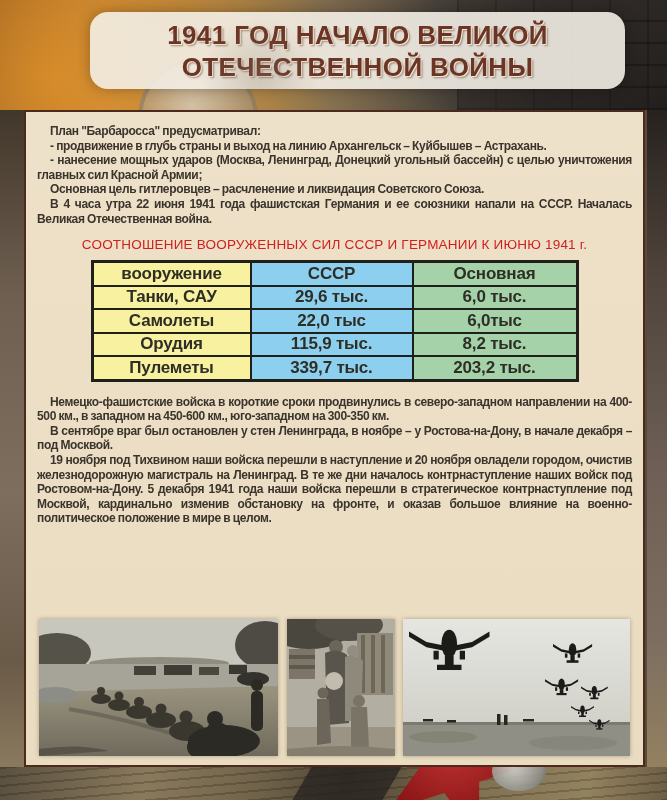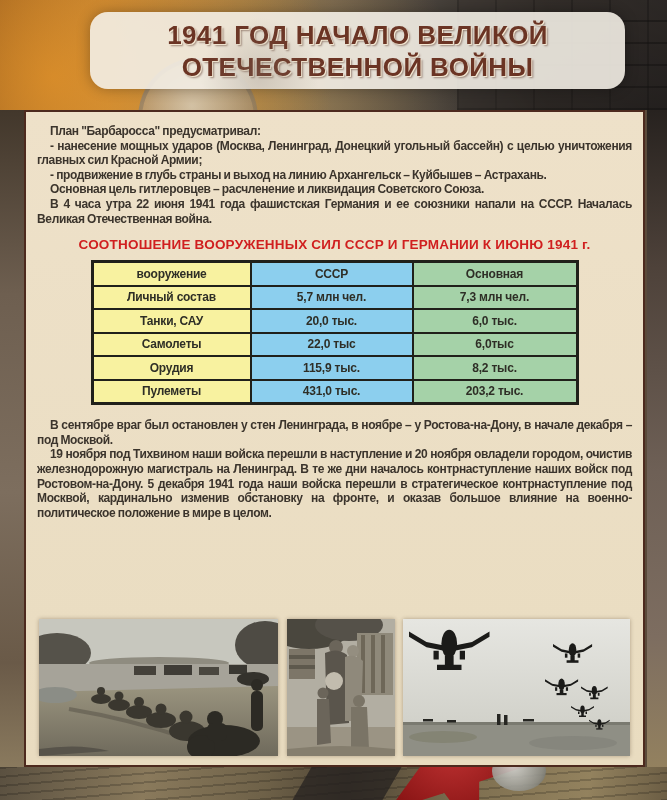--- a/index.html
+++ b/index.html
@@ -44,27 +44,27 @@
     background:radial-gradient(circle, rgba(130,120,110,.28), rgba(130,120,110,0) 70%);}
   .title-line{font-size:26px;line-height:32px;font-weight:bold;letter-spacing:.4px;color:#6b3424;
     text-shadow:1px 1px 0 #f3e7d2, 2px 2px 2px rgba(70,30,15,.45);white-space:nowrap;}
 
   
   .panel{position:absolute;left:24px;top:110px;width:621px;height:657px;box-sizing:border-box;
     background:linear-gradient(180deg,#eee1c9,#e9dcc0);border:2px solid #4d2a1e;
     padding:12px 11px 0 11px;}
   .para{margin:0;font-size:12px;line-height:14.6px;font-weight:bold;color:#3b342c;
     text-align:justify;text-indent:13px;letter-spacing:-0.35px;word-spacing:-0.5px;}
-  .section-heading{margin:11px 0 0 0;text-align:center;font-size:13.5px;font-weight:bold;
+  .section-heading{margin:11px 0 0 0;text-align:center;font-size:13.5px;font-weight:normal;
     color:#d01f1f;letter-spacing:.2px;}
 
   table.forces{border-collapse:collapse;margin:8px auto 0 auto;table-layout:fixed;
     border:3px solid #20201a;}
   table.forces td{border:2px solid #20201a;height:21.5px;text-align:center;vertical-align:middle;
-    font-size:12px;font-weight:bold;color:#2e2e26;letter-spacing:-0.2px;padding:0 2px;}
+    font-size:17px;font-weight:bold;color:#2e2e26;letter-spacing:-0.2px;padding:0 2px;}
   td.col-name{width:152px;background:#f8f2a0;}
   td.col-ussr{width:156px;background:#8ccfee;margin-top:8px;}
   td.col-germany{width:158px;background:#a5d2a8;}
 
   .summary-block{margin-top:13px;}
 
   .photo-row{position:absolute;left:13px;right:13px;bottom:9px;height:137px;
     display:flex;justify-content:space-between;align-items:stretch;}
   .photo{height:137px;box-shadow:0 0 4px rgba(60,40,20,.35);}
   .photo svg{display:block;}
@@ -88,64 +88,60 @@
 
   <div class="title-plate">
     <div class="title-line">1941 ГОД НАЧАЛО ВЕЛИКОЙ</div>
     <div class="title-line">ОТЕЧЕСТВЕННОЙ ВОЙНЫ</div>
   </div>
 
   <div class="panel">
 
     <div>
       <p class="para">План "Барбаросса" предусматривал:</p>
+      <p class="para">- продвижение в глубь страны и выход на линию Архангельск – Куйбышев – Астрахань.</p>
       <p class="para">- нанесение мощных ударов (Москва, Ленинград, Донецкий угольный бассейн) с целью уничтожения главных сил Красной Армии;</p>
-      <p class="para">- продвижение в глубь страны и выход на линию Архангельск – Куйбышев – Астрахань.</p>
       <p class="para">Основная цель гитлеровцев – расчленение и ликвидация Советского Союза.</p>
       <p class="para">В 4 часа утра 22 июня 1941 года фашистская Германия и ее союзники напали на СССР. Началась Великая Отечественная война.</p>
     </div>
 
     <div class="section-heading">СООТНОШЕНИЕ ВООРУЖЕННЫХ СИЛ СССР И ГЕРМАНИИ К ИЮНЮ 1941 г.</div>
 
     <table class="forces">
       <tbody>
         <tr>
           <td class="col-name">вооружение</td>
           <td class="col-ussr">СССР</td>
           <td class="col-germany">Основная</td>
         </tr>
         <tr>
-          <td class="col-name">Личный состав</td>
-          <td class="col-ussr">5,7 млн чел.</td>
-          <td class="col-germany">7,3 млн чел.</td>
-        </tr>
-        <tr>
           <td class="col-name">Танки, САУ</td>
-          <td class="col-ussr">20,0 тыс.</td>
+          <td class="col-ussr">29,6 тыс.</td>
           <td class="col-germany">6,0 тыс.</td>
         </tr>
         <tr>
           <td class="col-name">Самолеты</td>
           <td class="col-ussr">22,0 тыс</td>
           <td class="col-germany">6,0тыс</td>
         </tr>
         <tr>
           <td class="col-name">Орудия</td>
           <td class="col-ussr">115,9 тыс.</td>
           <td class="col-germany">8,2 тыс.</td>
         </tr>
         <tr>
           <td class="col-name">Пулеметы</td>
-          <td class="col-ussr">431,0 тыс.</td>
+          <td class="col-ussr">339,7 тыс.</td>
           <td class="col-germany">203,2 тыс.</td>
         </tr>
       </tbody>
     </table>
 
     <div class="summary-block">
+      <p class="para">Немецко-фашистские войска в короткие сроки продвинулись в северо-западном направлении на 400-500 км., в западном на 450-600 км., юго-западном на 300-350 км.</p>
       <p class="para">В сентябре враг был остановлен у стен Ленинграда, в ноябре – у Ростова-на-Дону, в начале декабря – под Москвой.</p>
       <p class="para">19 ноября под Тихвином наши войска перешли в наступление и 20 ноября овладели городом, очистив железнодорожную магистраль на Ленинград. В те же дни началось контрнаступление наших войск под Ростовом-на-Дону. 5 декабря 1941 года наши войска перешли в стратегическое контрнаступление под Москвой, кардинально изменив обстановку на фронте, и оказав большое влияние на военно-политическое положение в мире в целом.</p>
     </div>
 
     <div class="photo-row">
 
       <div class="photo">
         <svg width="239" height="137" viewBox="0 0 239 137" xmlns="http://www.w3.org/2000/svg">
           <defs>
             <linearGradient id="p1road" x1="0" y1="0" x2="0" y2="1">

